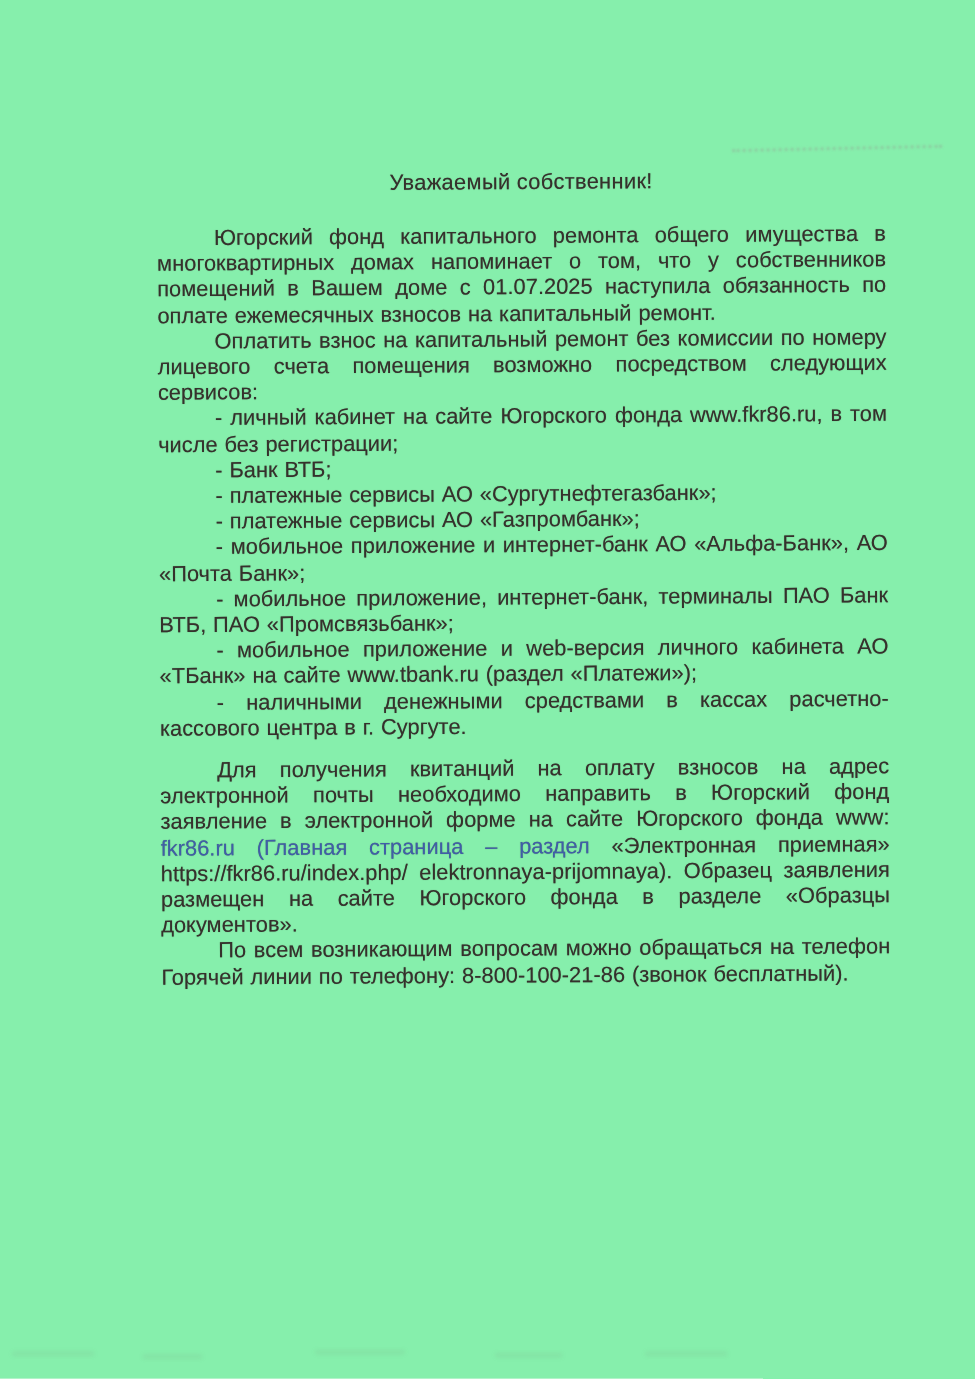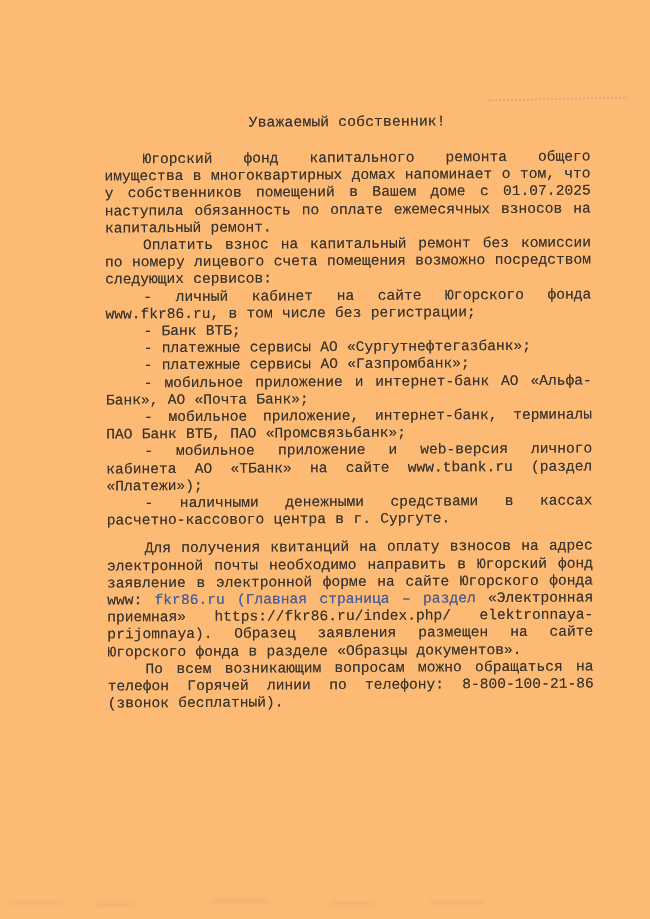--- a/index.html
+++ b/index.html
@@ -6,22 +6,22 @@
   body {
     width: 650px;
     height: 919px;
     background: #fbfbfa;
     overflow: hidden;
   }
   .page {
     position: relative;
     width: 650px;
     height: 919px;
-    background: #fdba74;
-    font-family: Liberation Mono, monospace;
+    background: #86efac;
+    font-family: Liberation Sans, sans-serif;
     color: #35312c;
   }
   .content {
     position: absolute;
     left: 106px;
     top: 114px;
     width: 486px;
     transform: rotate(-0.35deg);
   }
   .title {

